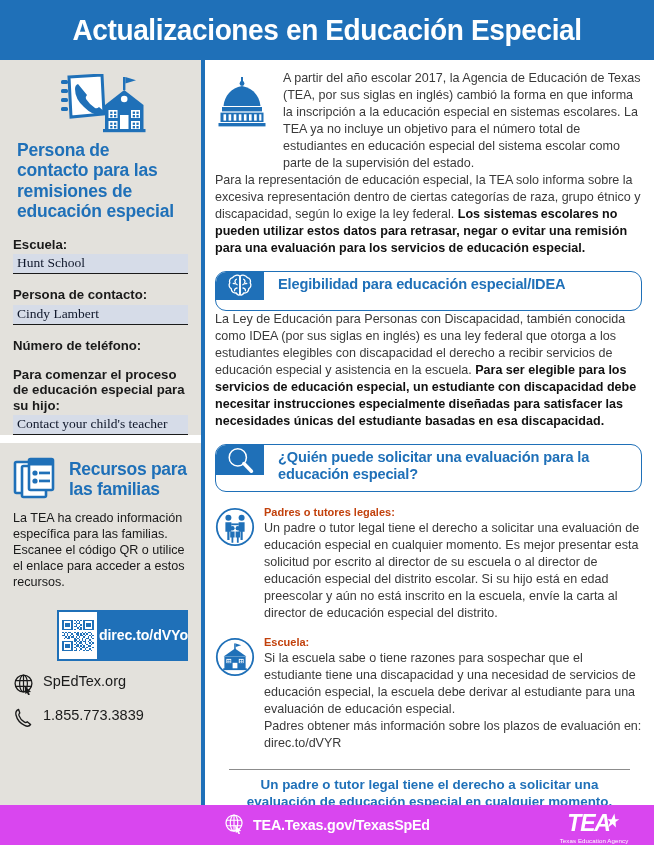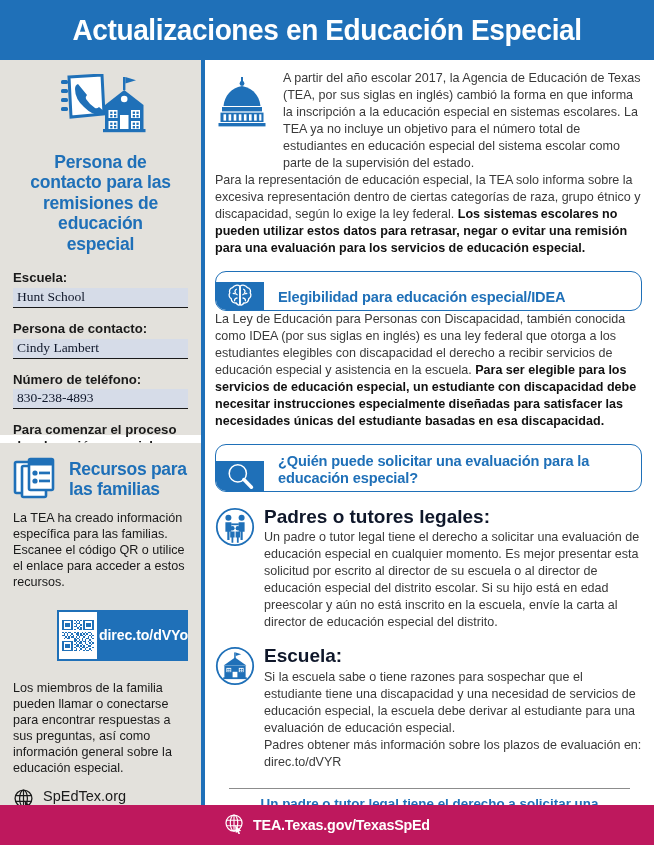--- a/index.html
+++ b/index.html
@@ -64,23 +64,22 @@
     display: flex;
     justify-content: center;
     margin-top: 4px;
     margin-bottom: 4px;
   }
   .side-heading {
     color: #1f70b8;
     font-size: 17.5px;
     font-weight: bold;
     line-height: 1.17;
-    text-align: center;
     letter-spacing: -0.2px;
-    margin: 16px;
+    margin: 4px;
   }
 
   .field-label {
     color: #1a1a1a;
     font-size: 13.2px;
     font-weight: bold;
     line-height: 1.18;
     margin: 13px 0 2px 0;
   }
   .field-label.first { margin-top: 15px; }
@@ -192,21 +191,21 @@
     font-size: 12.55px;
     line-height: 1.355;
     margin: 0;
   }
   p.body b { color: #111111; }
   .p2 { margin-top: 13px; }
 
   
   .banner {
     display: flex;
-    align-items: flex-end;
+    align-items: flex-start;
     border: 1.6px solid #1f70b8;
     border-radius: 11px;
     overflow: hidden;
     background: #ffffff;
     margin-top: 14px;
     min-height: 38px;
   }
   .banner-tab {
     background: #1f70b8;
     width: 48px;
@@ -233,22 +232,22 @@
   
   .circ-sec {
     display: flex;
     align-items: flex-start;
     gap: 9px;
     margin-top: 14px;
   }
   .circ-ic { flex: 0 0 40px; padding-top: 1px; }
   .circ-body { flex: 1; }
   .circ-title {
-    color: #0f172a;
-    font-size: 19px;
+    color: #c2410c;
+    font-size: 11px;
     font-weight: bold;
     margin: 0 0 1px 0;
     line-height: 1.18;
   }
   .sub-note { margin-top: 12px; }
 
   
   .callout {
     margin: 17px 12px 0 14px;
     border-top: 1.6px solid #8c8c8c;
@@ -260,21 +259,21 @@
     font-weight: bold;
     line-height: 1.29;
   }
 
   
   .footer {
     position: absolute;
     left: 0; top: 805px;
     width: 654px;
     height: 40px;
-    background: #be185d;
+    background: #d946ef;
   }
   .footer-center {
     position: absolute;
     left: 0; top: 0;
     width: 654px; height: 40px;
     display: flex;
     align-items: center;
     justify-content: center;
     gap: 8px;
   }
@@ -370,21 +369,20 @@
 
       <div class="side-heading">Persona de contacto para las remisiones de educación especial</div>
 
       <div class="field-label first">Escuela:</div>
       <input class="field-input" type="text" value="Hunt School" style="">
 
       <div class="field-label">Persona de contacto:</div>
       <input class="field-input" type="text" value="Cindy Lambert" style="">
 
       <div class="field-label">Número de teléfono:</div>
-      <input class="field-input" type="text" value="830-238-4893" style="">
 
       <div class="field-label">Para comenzar el proceso de educación especial para su hijo:</div>
       <input class="field-input" type="text" value="Contact your child's teacher" style="">
     </div>
 
     <div class="side-card side-card-2">
       <div class="res-head-row">
         <span>
           <svg width="50" height="48" viewBox="0 0 50 48" aria-hidden="true">
             <g stroke="#1f70b8" stroke-width="2.6" fill="#ffffff">
@@ -506,21 +504,20 @@
                 <rect x="11" y="20" width="1" height="1"></rect>
               <rect x="14" y="20" width="1" height="1"></rect>
                 <rect x="16" y="20" width="2" height="1"></rect>
               <rect x="19" y="20" width="1" height="1"></rect>
             </g>
           </svg>
         </div>
         <div class="qr-link">direc.to/dVYo</div>
       </div>
 
-      <p class="res-note">Los miembros de la familia pueden llamar o conectarse para encontrar respuestas a sus preguntas, así como información general sobre la educación especial.</p>
 
       <div class="contact-line">
         <span class="ic">
           <svg width="22" height="22" viewBox="0 0 22 22" aria-hidden="true">
             <circle cx="10.5" cy="10.5" r="8.4" fill="none" stroke="#1a1a1a" stroke-width="1.3"></circle>
             <ellipse cx="10.5" cy="10.5" rx="3.9" ry="8.4" fill="none" stroke="#1a1a1a" stroke-width="1.2"></ellipse>
             <path d="M2.4 7.6h16.2 M2.4 13.4h16.2 M10.5 2.1v16.8" stroke="#1a1a1a" stroke-width="1.2" fill="none"></path>
             <path d="M11.6 12.5 L18 18.9 L15.6 19.2 L16.9 21.6 L15.3 22.3 L14 19.9 L12.4 21 Z" fill="#1a1a1a"></path>
           </svg>
         </span>
@@ -663,15 +660,24 @@
       <span>
         <svg width="21" height="21" viewBox="0 0 22 22" aria-hidden="true">
           <circle cx="10.5" cy="10.5" r="8.4" fill="none" stroke="#ffffff" stroke-width="1.3"></circle>
           <ellipse cx="10.5" cy="10.5" rx="3.9" ry="8.4" fill="none" stroke="#ffffff" stroke-width="1.2"></ellipse>
           <path d="M2.4 7.6h16.2 M2.4 13.4h16.2 M10.5 2.1v16.8" stroke="#ffffff" stroke-width="1.2" fill="none"></path>
           <path d="M11.6 12.5 L18 18.9 L15.6 19.2 L16.9 21.6 L15.3 22.3 L14 19.9 L12.4 21 Z" fill="#ffffff"></path>
         </svg>
       </span>
       <span class="footer-url">TEA.Texas.gov/TexasSpEd</span>
     </div>
+    <div class="tea-logo">
+      <div class="tea-top">
+        <span class="tea-word">TEA</span>
+        <svg width="14" height="20" viewBox="0 0 14 20" style="margin-left:-3px;margin-bottom:2px" aria-hidden="true">
+          <path d="M7.5 0.5 L9.4 6.2 L13.4 6.2 L10.2 9.1 L11.4 14.4 L7.5 11.1 L3.6 14.4 L4.8 9.1 L1.6 6.2 L5.6 6.2 Z" fill="#ffffff" transform="skewX(-10)"></path>
+        </svg>
+      </div>
+      <div class="tea-sub">Texas Education Agency</div>
+    </div>
   </div>
 
 </div>
 
 </body></html>

